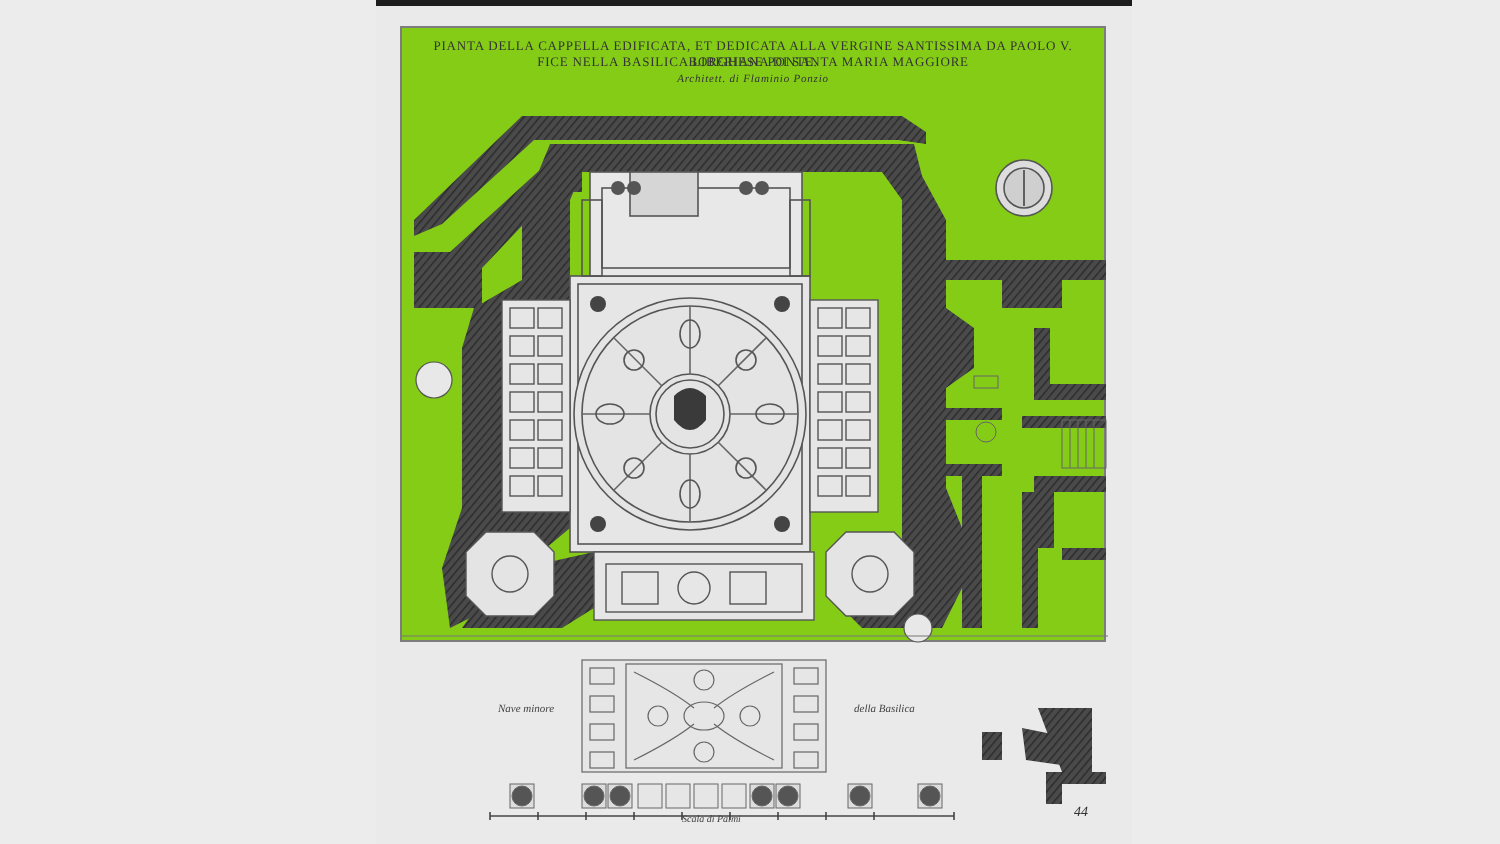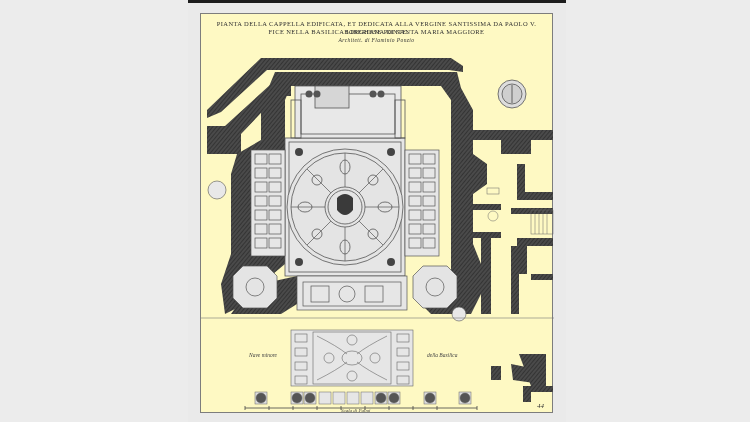--- a/index.html
+++ b/index.html
@@ -10,22 +10,22 @@
       font-family:"Liberation Serif", serif;
     }
     .paper {
       position:absolute; left:188px; top:0; width:378px; height:422px;
       background:#eaeaea;
     }
     .topband {
       position:absolute; left:188px; top:0; width:378px; height:3px; background:#1d1d1d;
     }
     .plate {
-      position:absolute; left:200px; top:13px; width:353px; height:400px;
-      border:1px solid #7d7d7d; box-sizing:border-box; background:#fef9c3;
+      position:absolute; left:200px; top:13px; width:353px; height:308px;
+      border:1px solid #7d7d7d; box-sizing:border-box; background:#84cc16;
     }
     .title {
       position:absolute; left:0; width:100%; text-align:center; color:#333;
       font-size:6.5px; letter-spacing:0.4px; line-height:8px;
     }
     .title.l1 { top:6px; }
     .title.l2 { top:14px; }
     .title.l3 { top:22px; font-style:italic; font-size:5.5px; }
     svg.plan { position:absolute; left:0; top:0; }
     .note { position:absolute; font-style:italic; font-size:5.5px; color:#444; }

